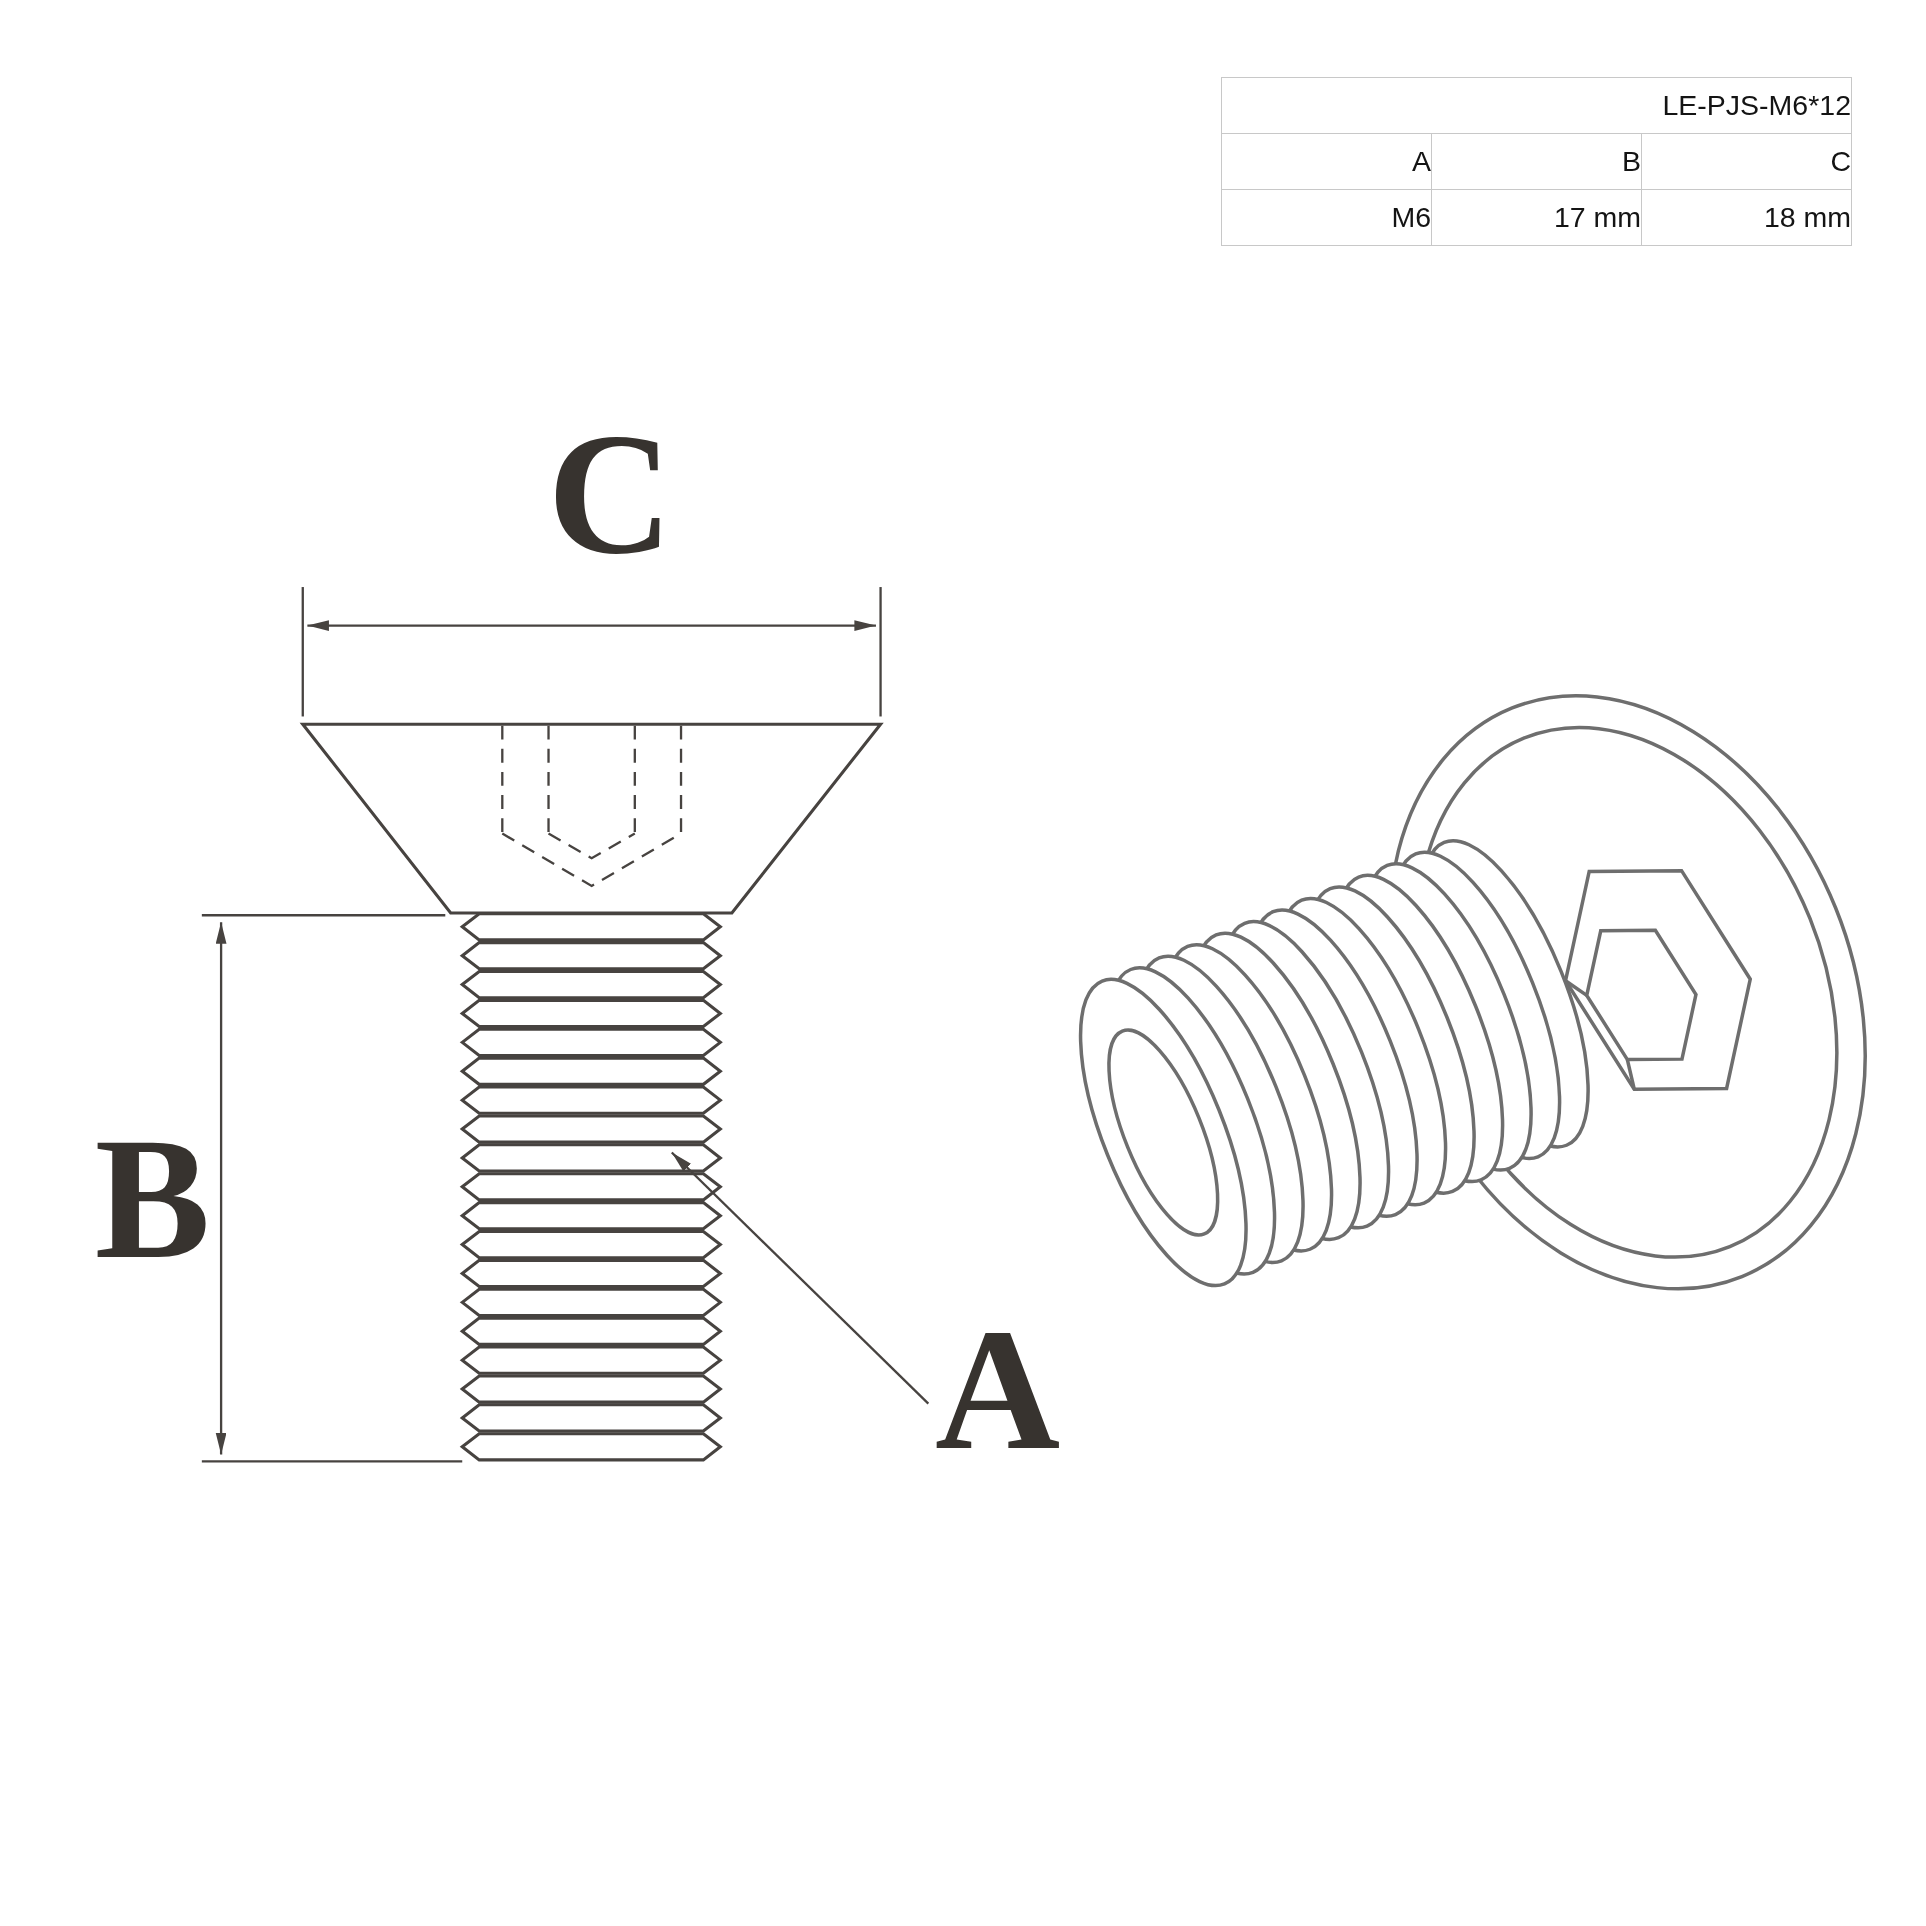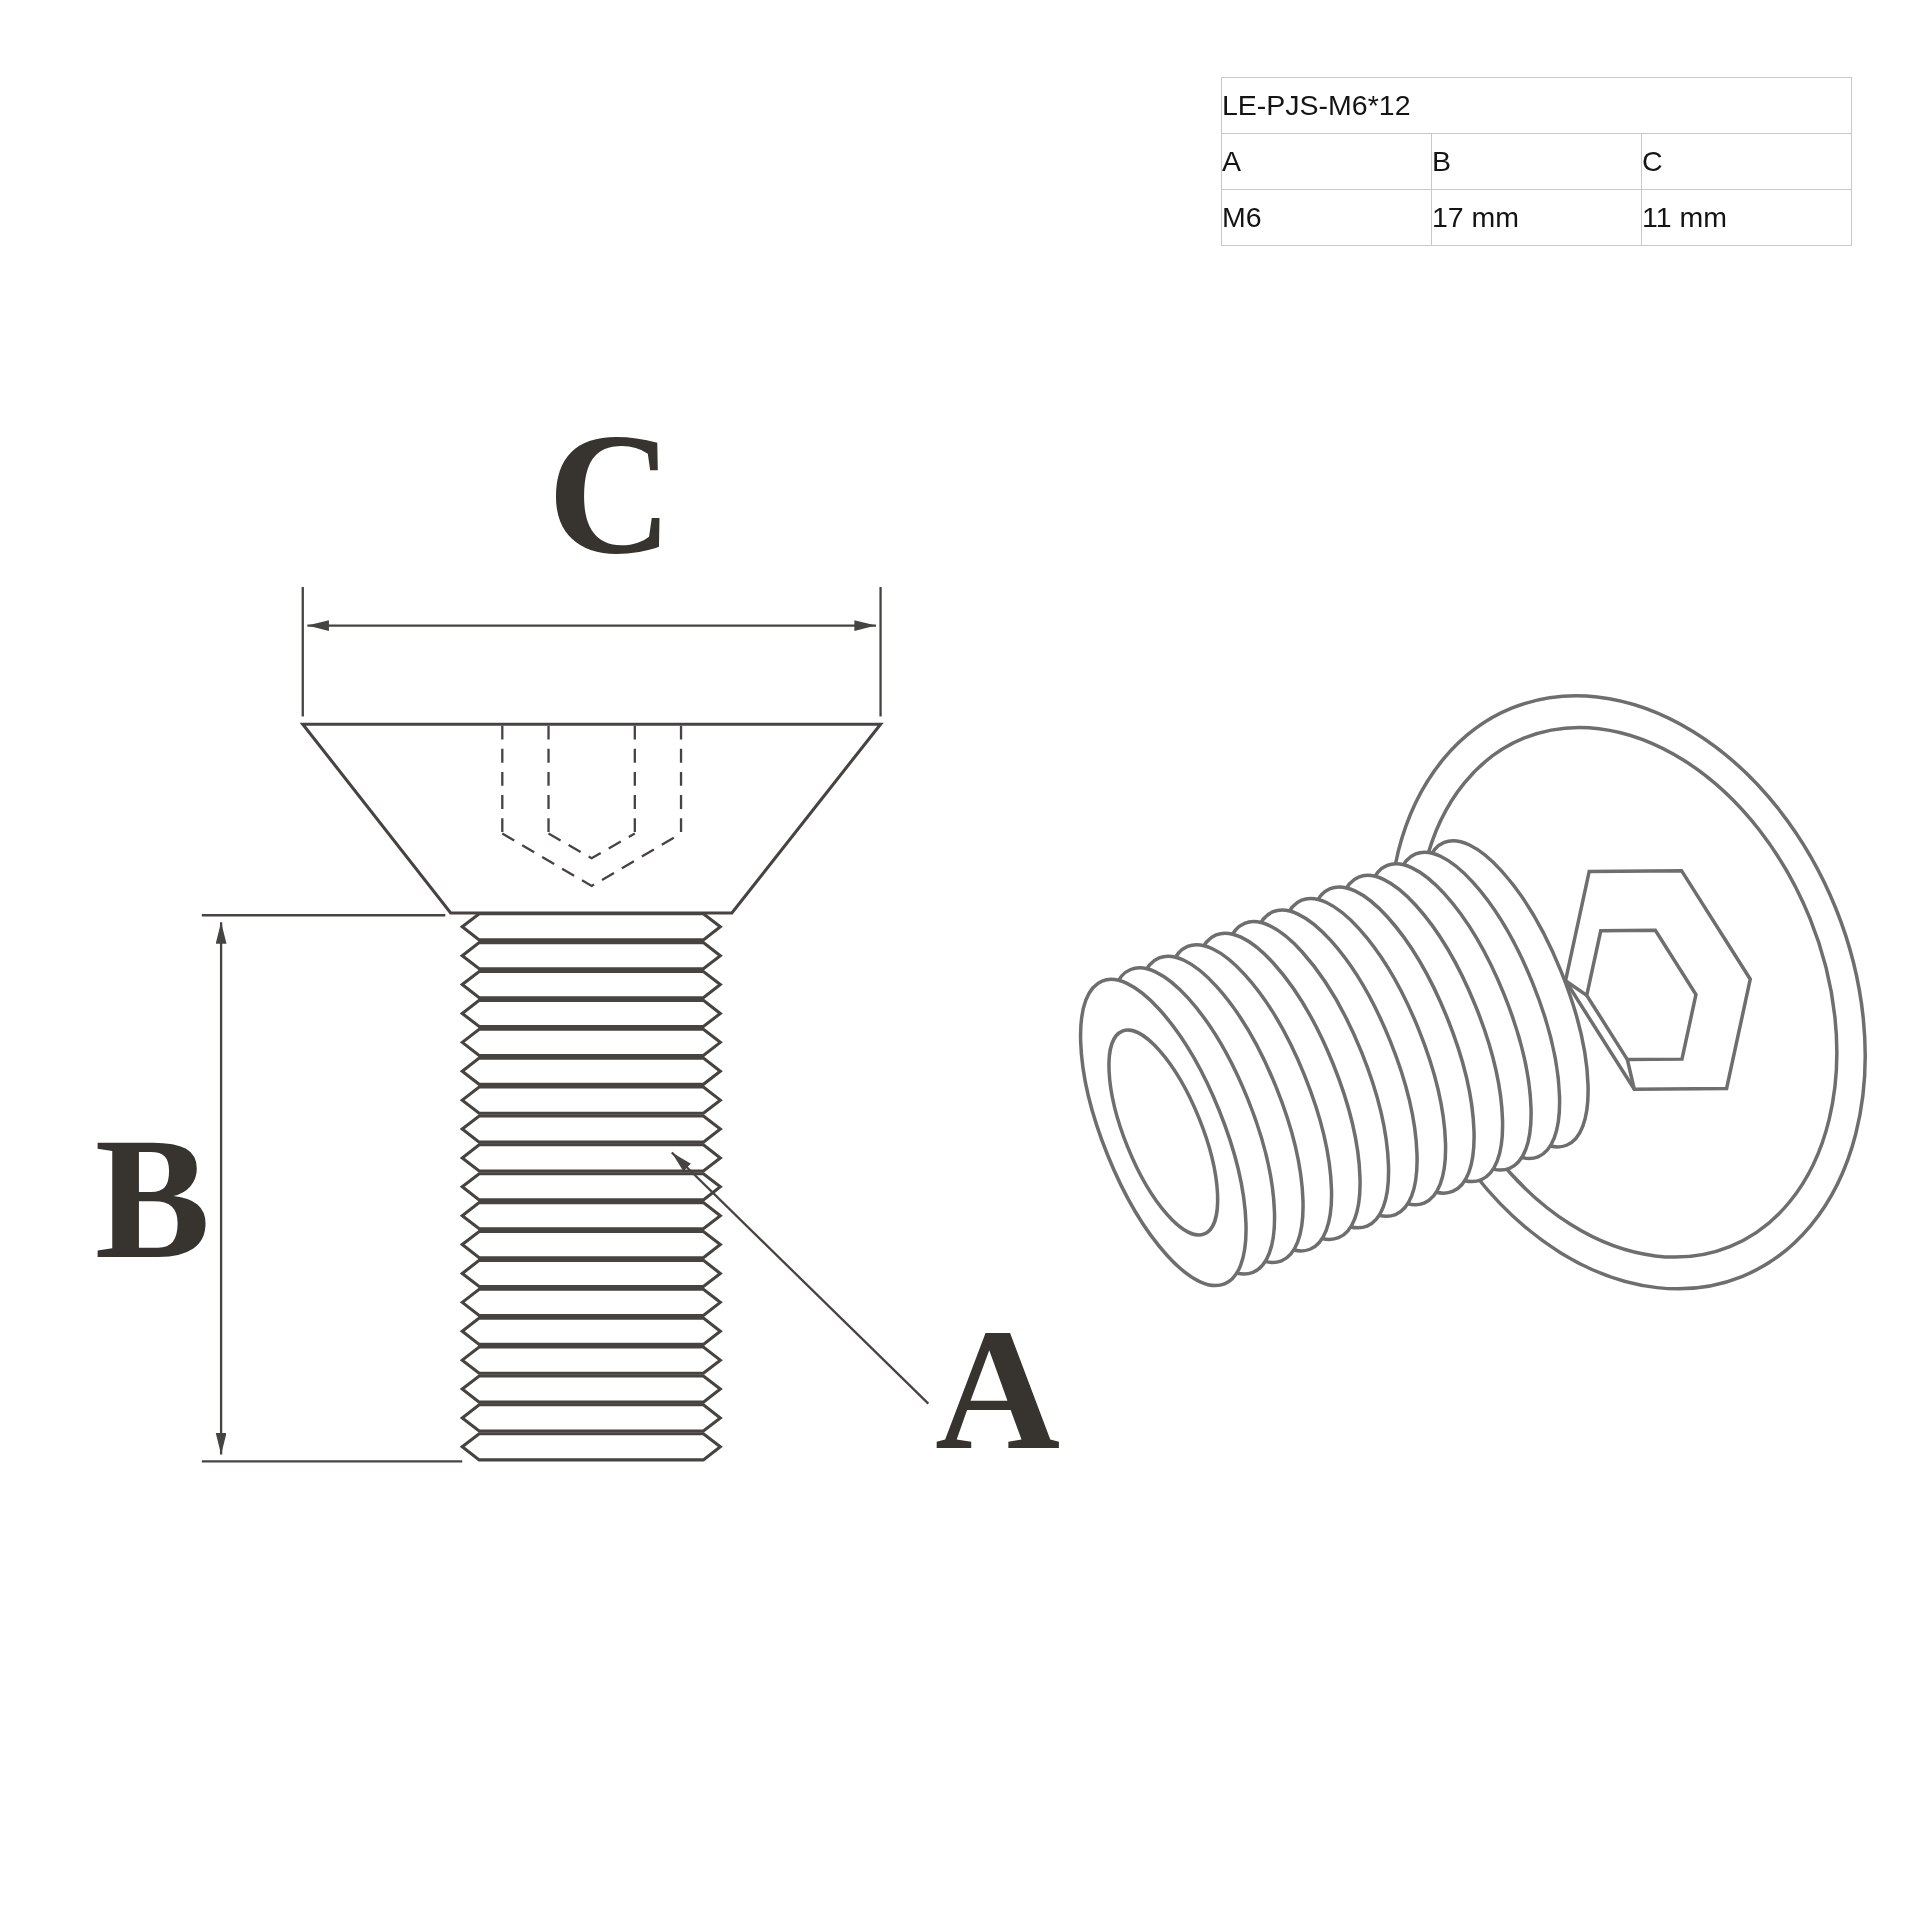--- a/index.html
+++ b/index.html
@@ -23,41 +23,41 @@
   .g3d line,.g3d ellipse,.g3d polygon,.g3d path{stroke:#6e6e6e;stroke-width:3.5;vector-effect:non-scaling-stroke;}
   #coils-3d ellipse{fill:#ffffff;}
   .g3d .noline-fill{fill:#ffffff;}
   .g3d .nofill{fill:none;}
 
   
   .spec-table{
     position:absolute;left:1221px;top:77px;width:629px;
     border:0.8px solid #c8c8c8;color:#141414;font-size:28.5px;background:#fff;
   }
-  .spec-row{display:flex;height:55px;line-height:55px;text-align:left;}
+  .spec-row{display:flex;height:55px;line-height:55px;text-align:right;}
   .spec-row + .spec-row{border-top:0.8px solid #c8c8c8;}
   .spec-cell{flex:1;overflow:hidden;}
   .spec-cell + .spec-cell{border-left:0.8px solid #c8c8c8;}
 </style>
 </head>
 <body>
 
 <div class="spec-table">
   <div class="spec-row">
     <div class="spec-cell">LE-PJS-M6*12</div>
   </div>
   <div class="spec-row">
     <div class="spec-cell">A</div>
     <div class="spec-cell">B</div>
     <div class="spec-cell">C</div>
   </div>
   <div class="spec-row">
     <div class="spec-cell">M6</div>
     <div class="spec-cell">17 mm</div>
-    <div class="spec-cell">11 mm</div>
+    <div class="spec-cell">18 mm</div>
   </div>
 </div>
 
 <svg class="diagram" width="1926" height="1926" viewBox="0 0 2500 2500">
   <defs>
     <marker id="arr" markerUnits="userSpaceOnUse" markerWidth="30" markerHeight="16" refX="28" refY="7" orient="auto-start-reverse">
       <path d="M0,0 L28,7 L0,14 Z" fill="#474340"></path>
     </marker>
   </defs>
 

